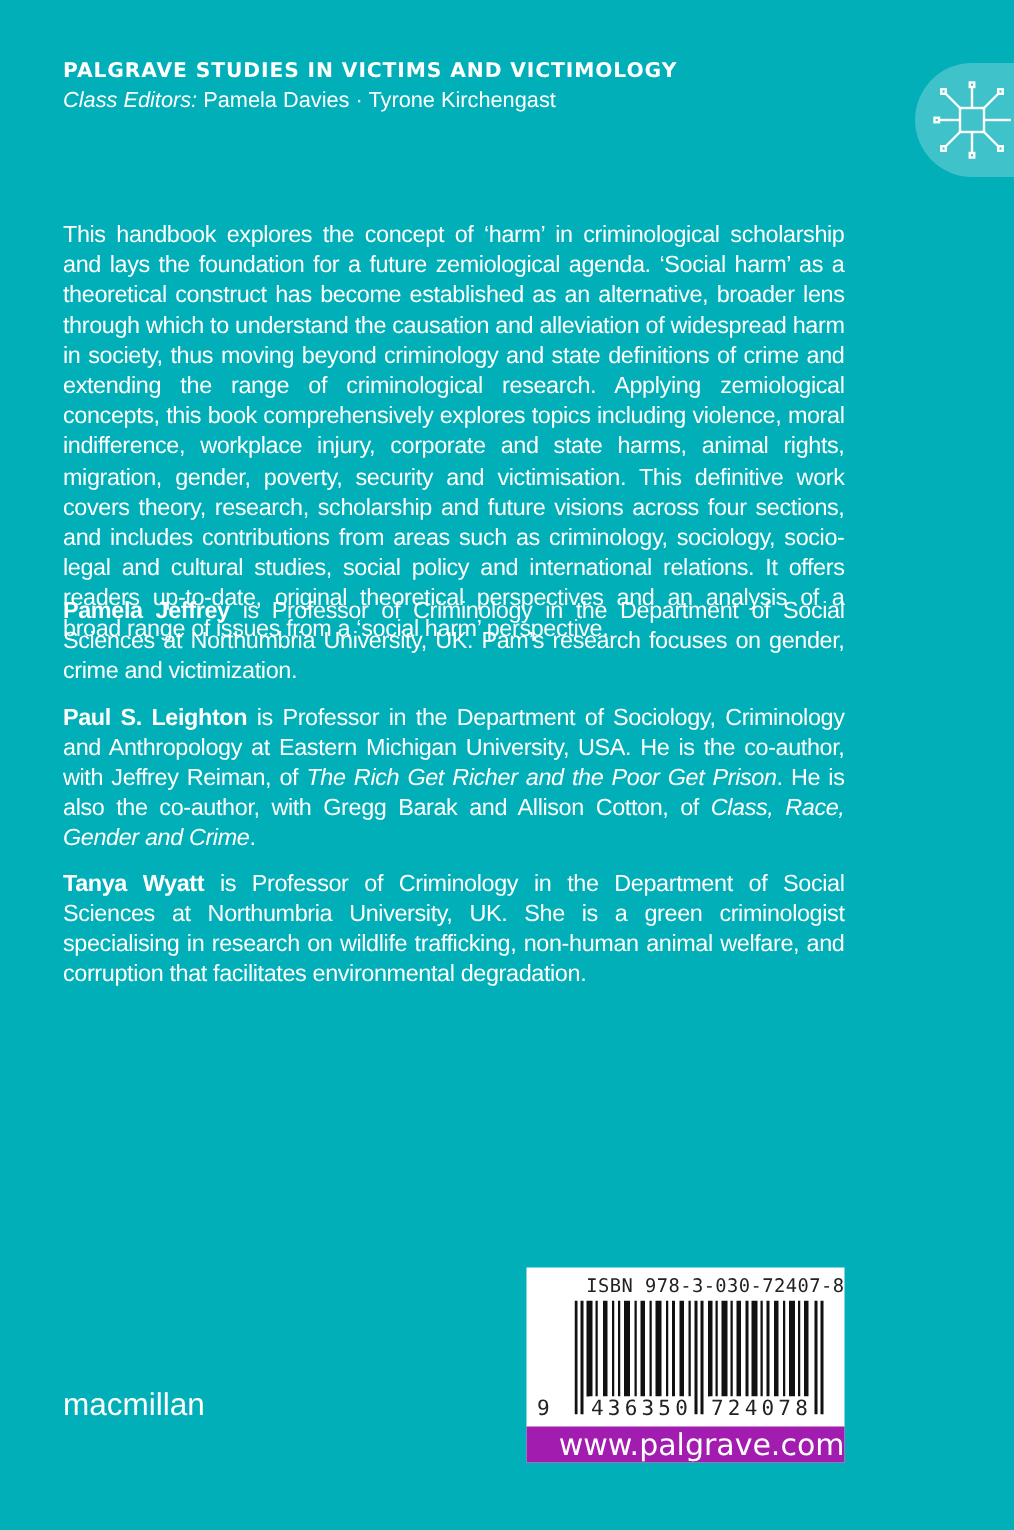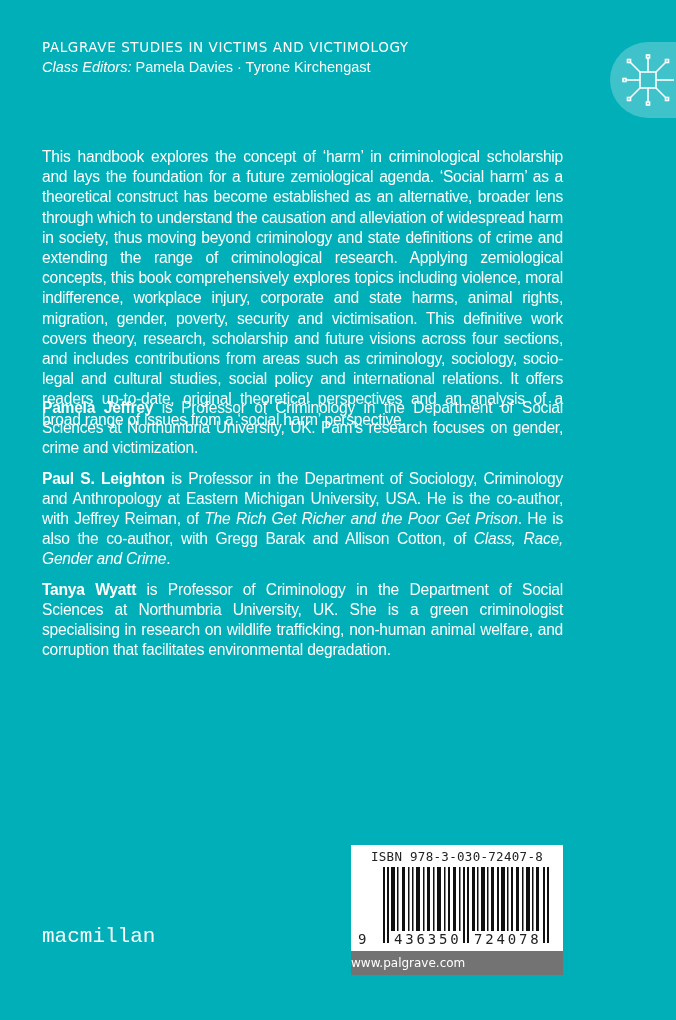--- a/index.html
+++ b/index.html
@@ -8,21 +8,21 @@
     background: #00afb8;
     font-family: "Liberation Sans", "DejaVu Sans", sans-serif;
     color: #ffffff;
     position: relative;
   }
   .series {
     position: absolute; left: 42px; top: 38px; width: 520px;
   }
   .series-title {
     font-family: "DejaVu Sans", sans-serif;
-    font-weight: normal; font-size: 13.5px; letter-spacing: 0.6px;
+    font-weight: bold; font-size: 13.5px; letter-spacing: 0.6px;
     line-height: 18px; white-space: nowrap;
   }
   .series-editors {
     font-size: 14.5px; line-height: 20px; margin-top: 1px; white-space: nowrap;
   }
   .series-editors .label { font-style: italic; }
   .series-editors .names { font-weight: normal; }
 
   .badge {
     position: absolute; left: 610px; top: 42px; width: 80px; height: 76px;
@@ -40,43 +40,43 @@
   .bios { top: 398px; }
   .bio { margin: 0 0 10px 0; }
   .bio .name { font-weight: bold; }
   .bio i { font-style: italic; }
 
   .logo {
     position: absolute; left: 42px; top: 924px;
     line-height: 1;
   }
   .logo-top { font-size: 25px; letter-spacing: 0.2px; font-family: "DejaVu Sans", sans-serif; font-weight: normal; }
-  .logo-bottom { font-size: 21px; margin-top: 2px; font-family: Liberation Mono, monospace; }
+  .logo-bottom { font-size: 21px; margin-top: 2px; font-family: Liberation Sans, sans-serif; }
 
   .barcode-box {
     position: absolute; left: 351px; top: 845px; width: 212px; height: 130px;
     background: #ffffff;
   }
   .isbn-text {
-    position: absolute; left: 0; top: 4px; width: 212px; text-align: center;
+    position: absolute; left: 0; top: 4px; width: 212px; text-align: right;
     font-family: "DejaVu Sans Mono", monospace; font-size: 12.5px; color: #222;
     letter-spacing: 0.3px;
   }
   .bars {
     position: absolute; left: 32px; top: 22px; width: 168px; height: 76px;
   }
   .bar-digits {
     position: absolute; left: 4px; top: 86px; width: 200px;
     font-family: "DejaVu Sans Mono", monospace; font-size: 14px; color: #222;
   }
   .bar-digits span { position: absolute; background: #fff; padding: 0 1px; }
   .url-band {
     position: absolute; left: 0; top: 106px; width: 212px; height: 24px;
-    background: #737373; color: #fff; text-align: left;
-    font-size: 12px; line-height: 24px; font-family: "DejaVu Sans", sans-serif;
+    background: #a21caf; color: #fff; text-align: right;
+    font-size: 20px; line-height: 24px; font-family: "DejaVu Sans", sans-serif;
   }
 </style>
 </head>
 <body>
 
 <div class="series">
   <div class="series-title">PALGRAVE STUDIES IN VICTIMS AND VICTIMOLOGY</div>
   <div class="series-editors">
     <span class="label">Class Editors:</span><span class="names"> Pamela Davies · Tyrone Kirchengast</span>
   </div>

